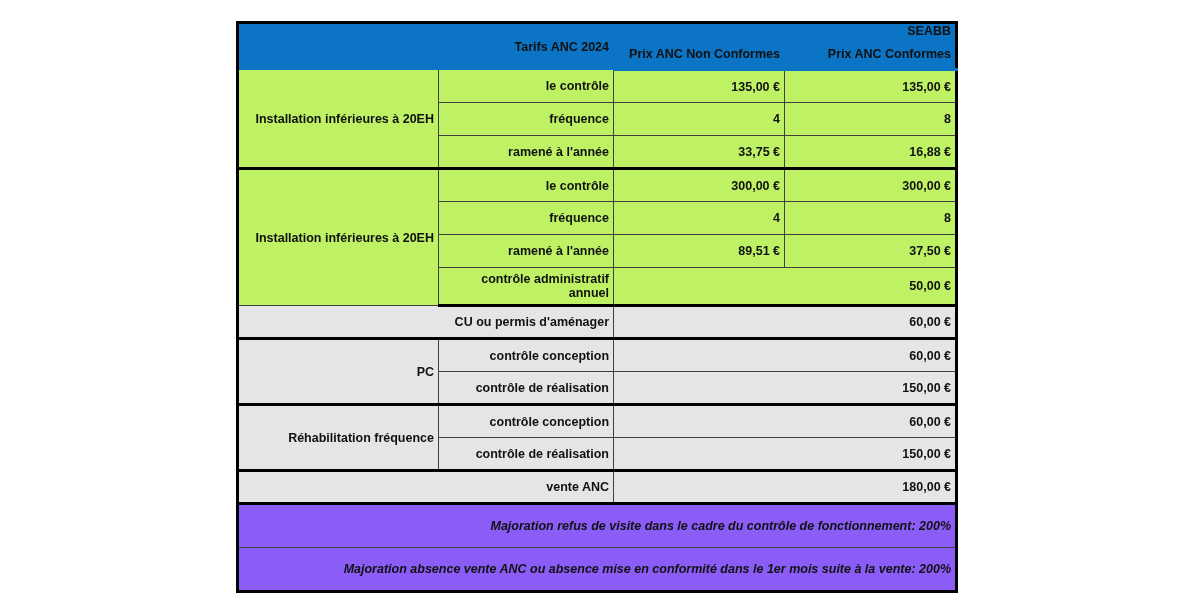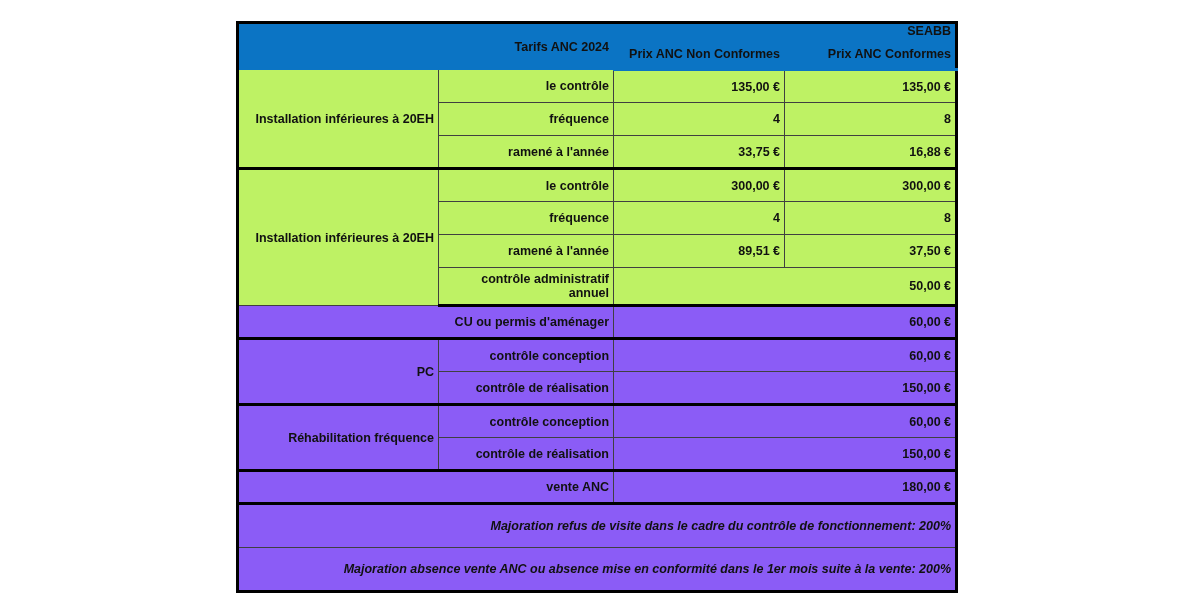--- a/index.html
+++ b/index.html
@@ -51,21 +51,21 @@
     background: #0b74c4;
     color: #ffffff;
     border-color: #0b74c4 !important;
   }
   .hdr-title { font-size: 13.5px; }
   .hdr-seabb { font-size: 12.5px; }
   .hdr-sub   { font-size: 12.5px; }
 
   
   .fill-blue  { background: #bef264; }
-  .fill-white { background: #8b5cf6; }
+  .fill-white { background: #e5e5e5; }
 
   .lbl-group { font-size: 12.5px; }
   .val { font-weight: normal; font-size: 12.5px; }
   .val-b { font-weight: bold; font-size: 12.5px; }
 
   
   .note-row td {
     background: #8b5cf6;
     color: #375623;
     font-style: italic;

